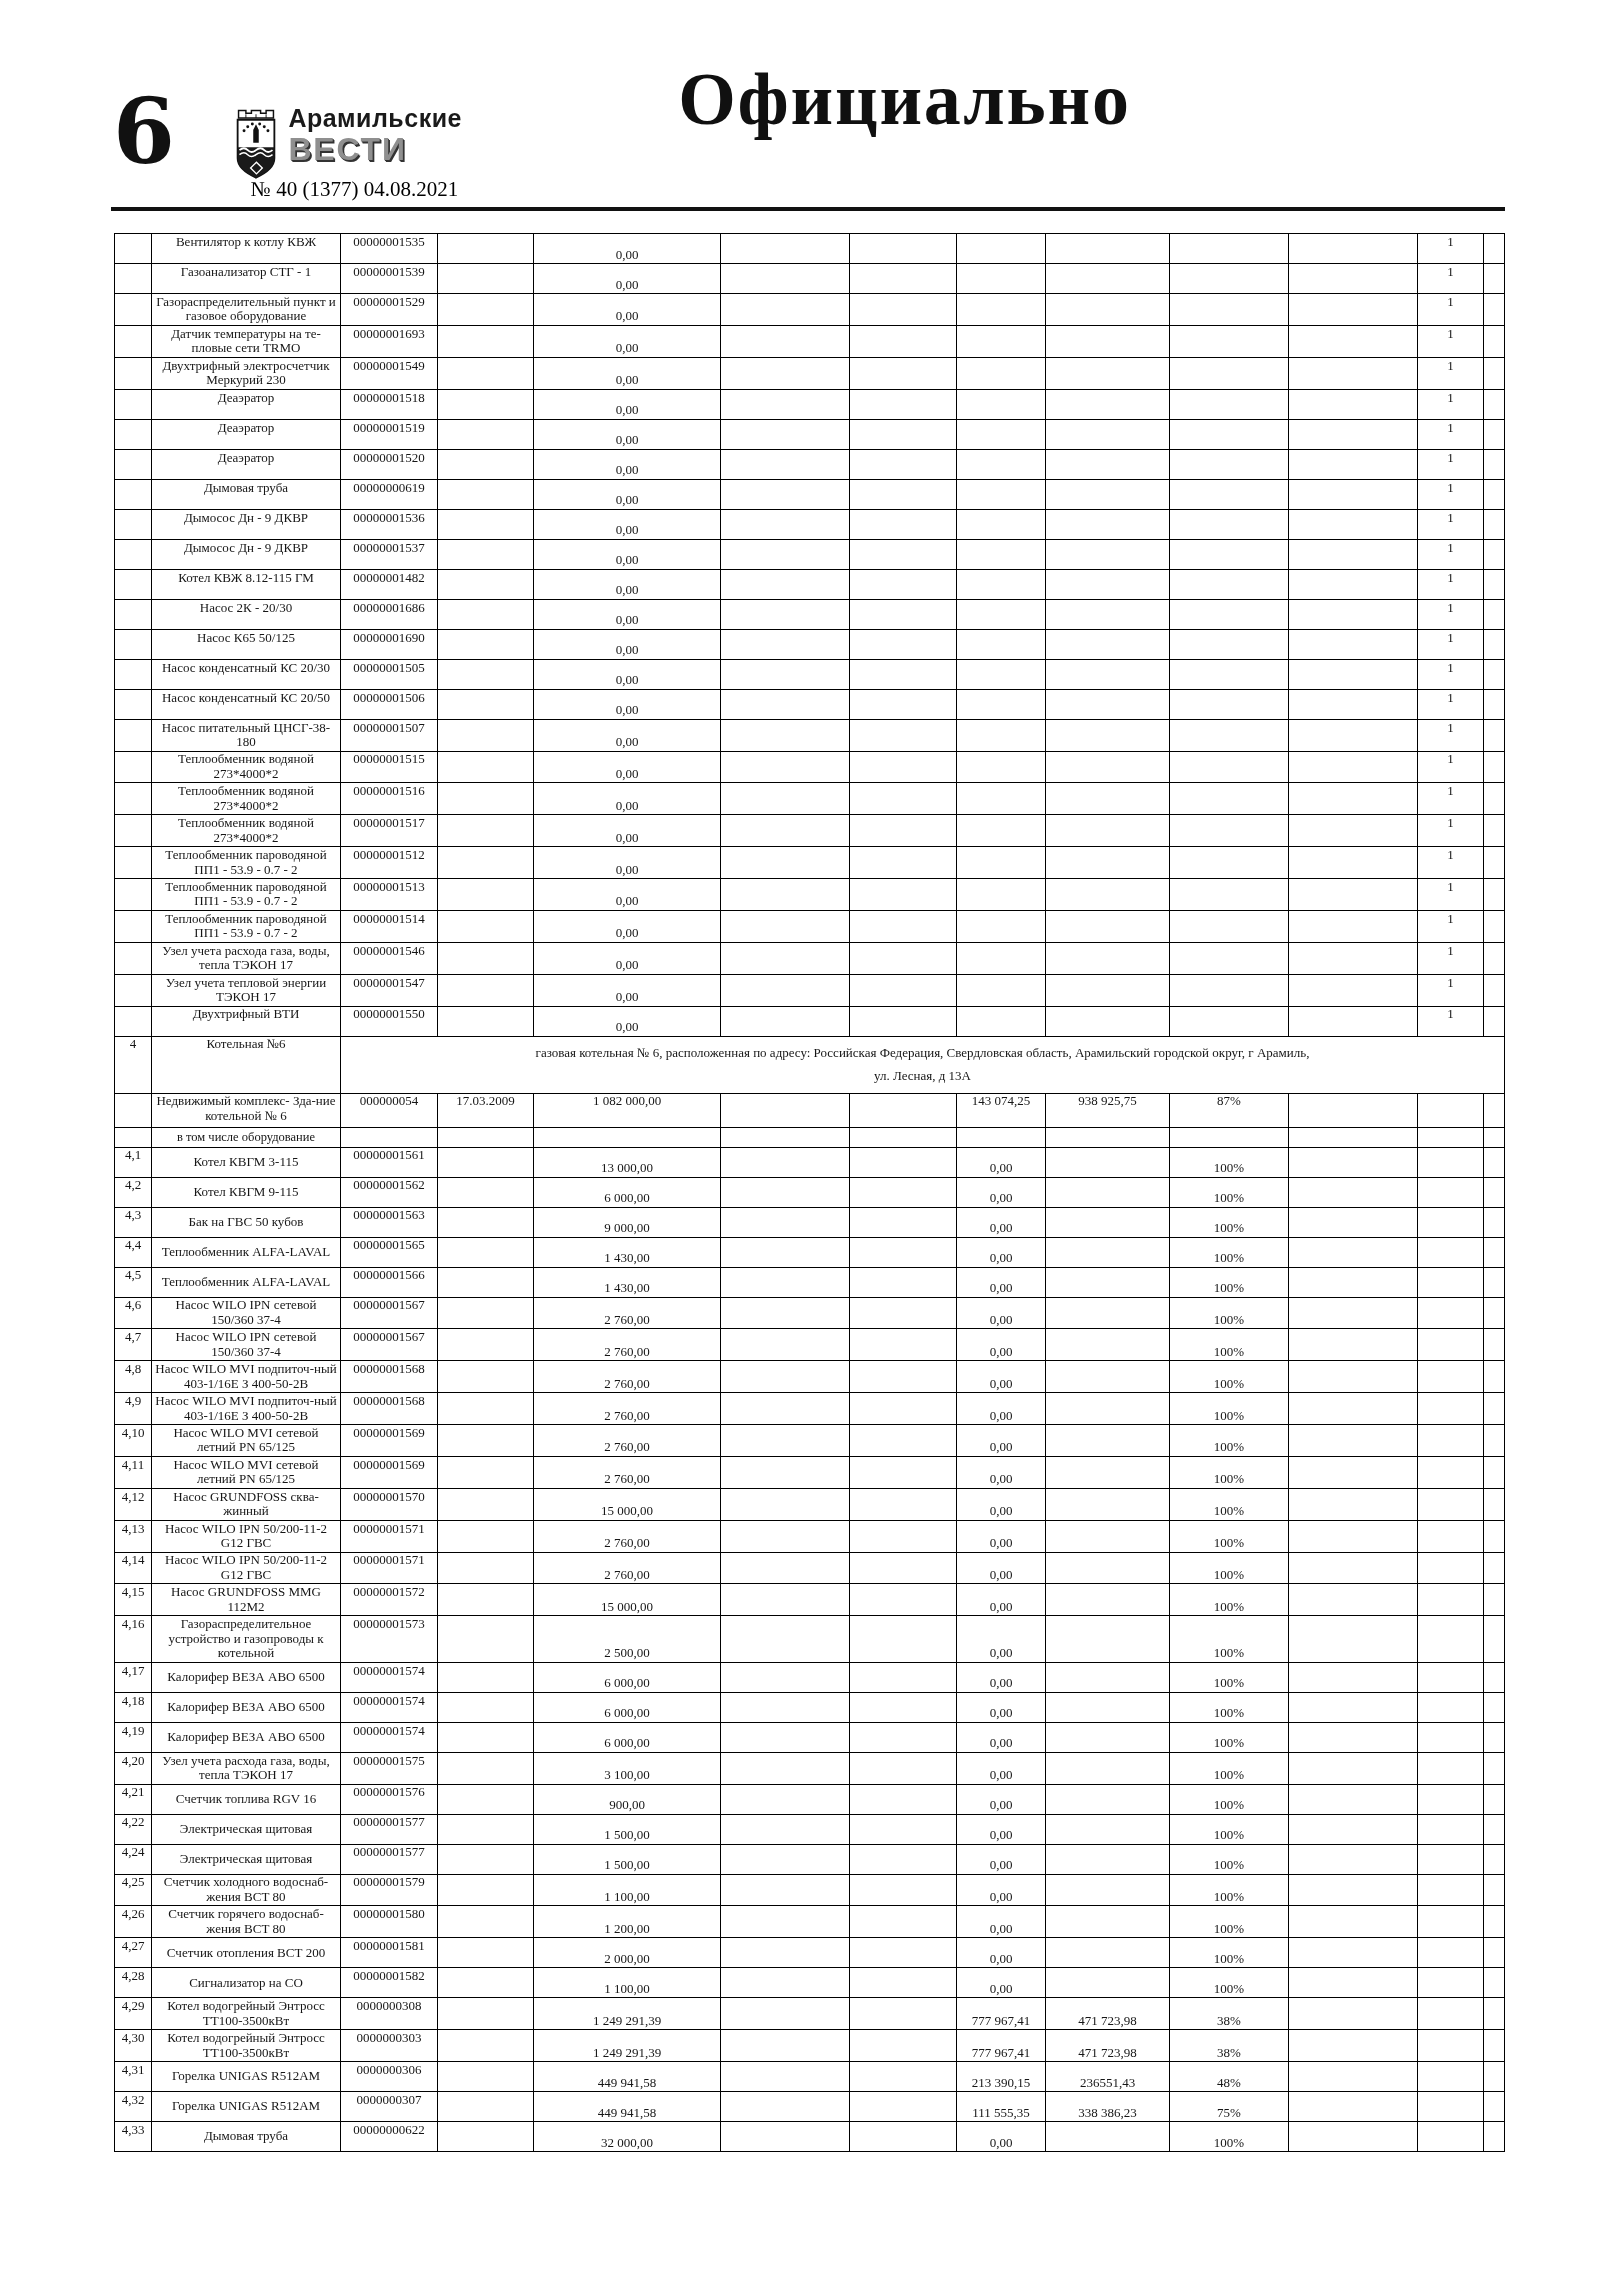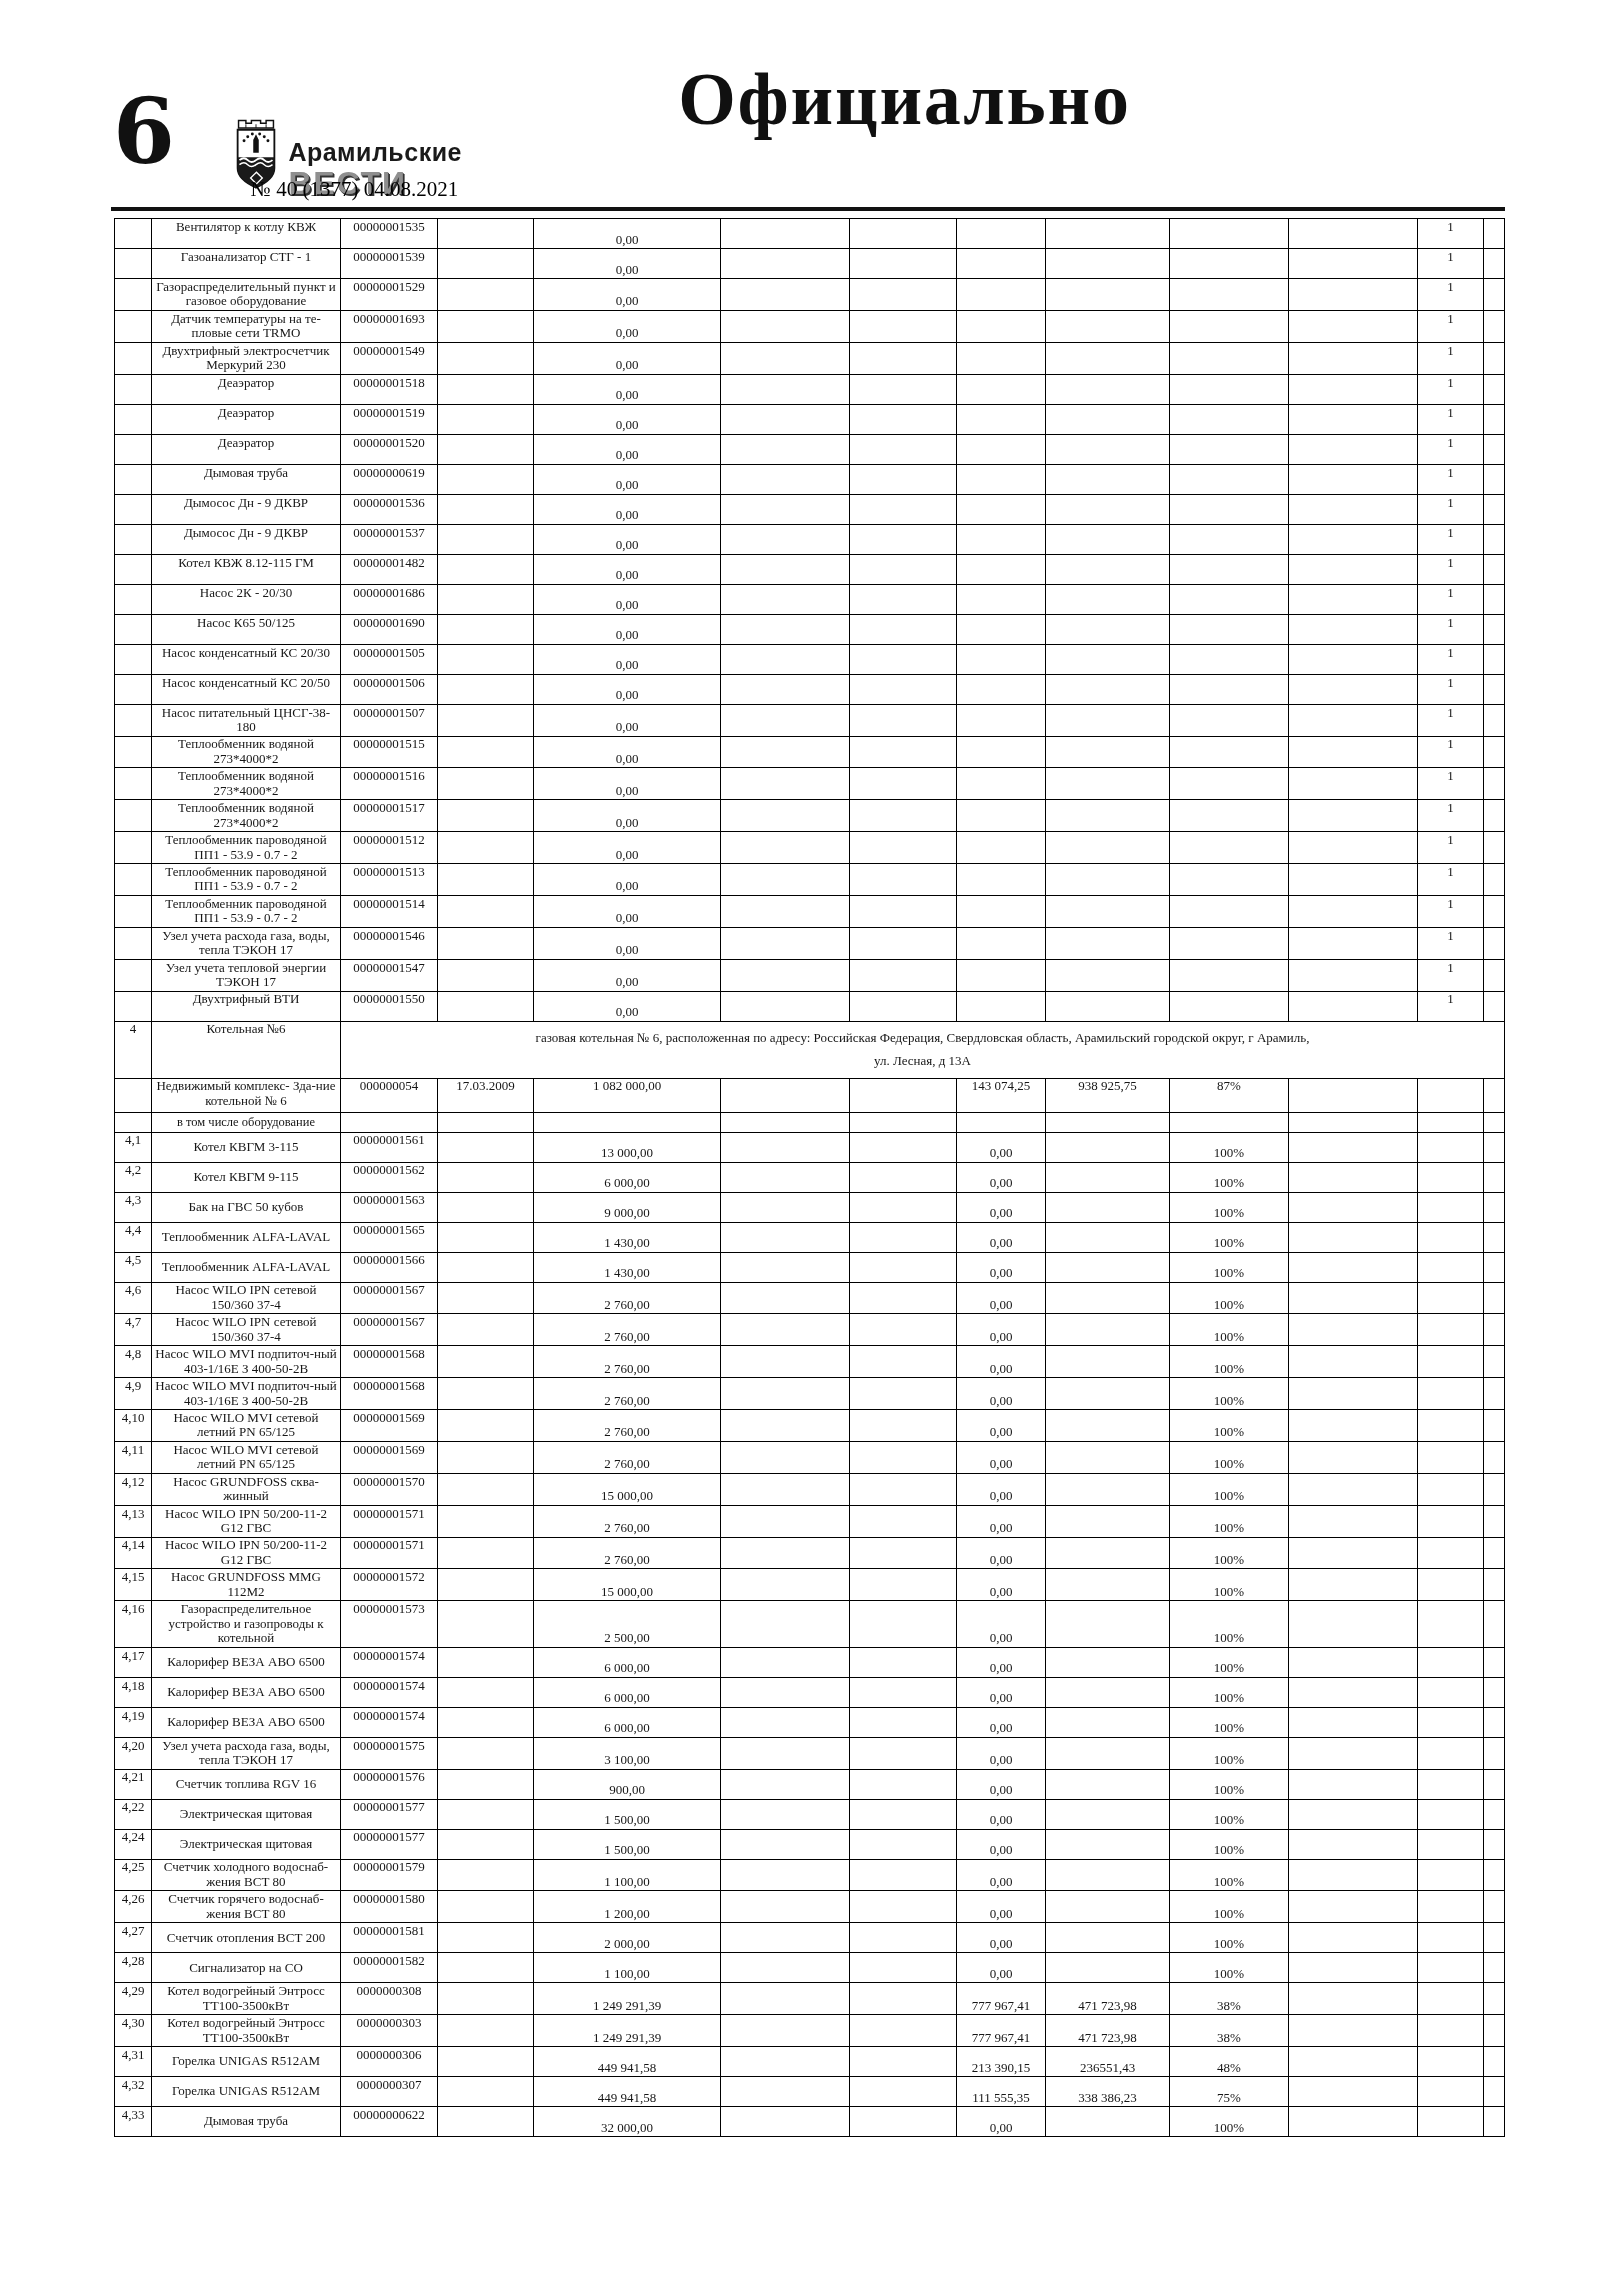--- a/index.html
+++ b/index.html
@@ -2,36 +2,36 @@
 <html style="font-size:14.8px"><head>
 <meta charset="utf-8">
 <style>
   html,body{margin:0;padding:0;background:#e8e8e8;}
   .page{position:relative;width:1619px;height:2290px;background:#ffffff;
         font-family:"Liberation Serif", serif;color:#1c1c1c;overflow:hidden;}
 
   
   .page-number{position:absolute;left:113px;top:87px;font-family:"DejaVu Serif",serif;
         font-weight:700;font-size:89px;line-height:1;color:#111;}
-  .masthead{position:absolute;left:231px;top:116px;display:flex;gap:7.4px;align-items:flex-end;}
+  .masthead{position:absolute;left:231px;top:106px;display:flex;gap:7.4px;}
   .masthead-text{display:flex;flex-direction:column;}
   .masthead-top{font-family:"Liberation Sans",sans-serif;font-weight:700;
         font-size:25px;line-height:1;color:#1a1a1a;letter-spacing:0.5px;}
   .masthead-main{font-family:"Liberation Sans",sans-serif;font-weight:700;
         font-size:32px;line-height:1;color:#8f8f8f;letter-spacing:1.8px;
         text-shadow:1.8px 1.8px 0 #333, 0.9px 0.9px 0 #333;margin-top:1.8px;}
   .issue-line{position:absolute;left:227px;top:177px;width:255px;text-align:center;
         font-size:21px;color:#000000;}
   .header-rule{position:absolute;left:111px;top:207px;width:1394px;height:3.7px;background:#111;}
   .section-title{position:absolute;left:637px;top:59px;width:535px;text-align:center;
         font-weight:700;font-size:74px;line-height:1.1;color:#101010;
         letter-spacing:1.8px;}
 
   
-  .table-wrap{position:absolute;left:114px;top:218px;}
+  .table-wrap{position:absolute;left:114px;top:233px;}
   table.doc{border-collapse:collapse;table-layout:fixed;width:1391px;
         font-family:"Liberation Serif",serif;}
   table.doc{border:1.8px solid #000;}
   table.doc td{border:0.9px solid #000;border-top:1.8px solid #000;border-bottom:1.8px solid #000;
         padding:0.9px 2.8px;text-align:center;font-size:13px;line-height:1.12;color:#161616;
         overflow:hidden;}
   tr.plain{height:30px;}
   tr.item{height:30px;}
   tr.item.tall{height:46px;}
   tr.section{height:57px;}

